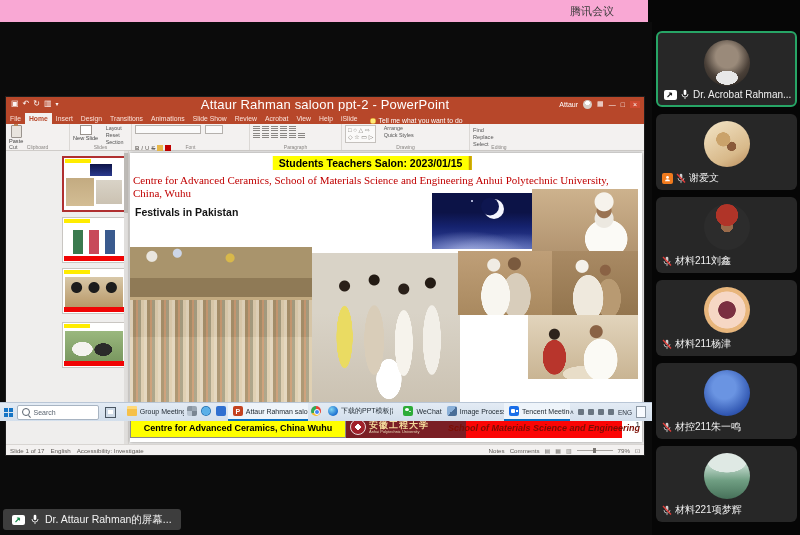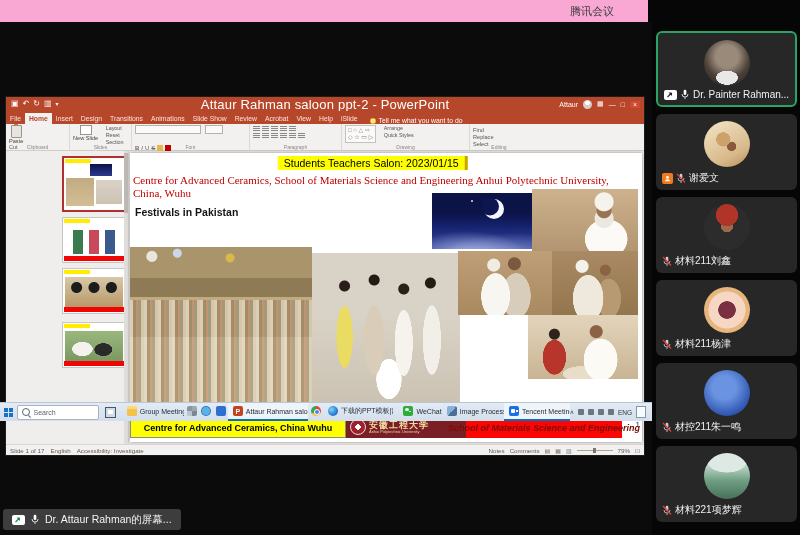--- a/index.html
+++ b/index.html
@@ -58,21 +58,21 @@
   .thumb.sel{border:2px solid #b03030}
   .ytag{position:absolute;left:1px;top:1px;height:4px;width:26px;background:#ffec00}
   .redstrip{position:absolute;left:1px;right:1px;bottom:1px;height:5px;background:#f00404}
   .scrollbar{position:absolute;right:0;top:0;width:4px;height:100%;background:#e0dedc}
   .scrollbar::before{content:"";position:absolute;left:0;top:2px;width:4px;height:60px;background:#bdbab6}
 
   .slidearea{position:absolute;left:122px;right:0;top:0;bottom:0}
   .slide{position:absolute;left:2px;top:2px;right:2px;bottom:2px;background:#fff;box-shadow:0 0 3px rgba(0,0,0,.35)}
 
   
-  .stitle{position:absolute;top:3px;left:50%;transform:translateX(-57%);background:#ffff00;color:#000;font-weight:normal;font-size:10.5px;padding:1px 6px;border-right:3px solid #c9a400;white-space:nowrap}
+  .stitle{position:absolute;top:3px;left:50%;transform:translateX(-57%);background:#ffff00;color:#000;font-weight:bold;font-size:10.5px;padding:1px 6px;border-right:3px solid #c9a400;white-space:nowrap}
   .ssub{position:absolute;top:21px;left:3px;right:2px;color:#c00000;font-family:"Liberation Serif",serif;font-size:11px;line-height:1.18}
   .shead{position:absolute;top:53px;left:5px;color:#141414;font-weight:bold;font-size:10.5px}
 
   .ph{position:absolute;overflow:hidden}
   .ph-moon{left:302px;top:40px;width:100px;height:56px;background:linear-gradient(180deg,#0c1347 0 35%,#15226e 60%,#35479e)}
   .ph-moon::after{content:"";position:absolute;left:0;bottom:-6px;width:100%;height:26px;background:radial-gradient(ellipse at 35% 100%,rgba(190,200,240,.85),rgba(190,200,240,0) 65%),radial-gradient(ellipse at 80% 100%,rgba(150,165,220,.7),rgba(150,165,220,0) 60%)}
   .ph-imam{left:402px;top:36px;width:106px;height:64px;background:
     radial-gradient(circle at 68% 20%,#f6f3ec 0 9px,transparent 10px),
     radial-gradient(circle at 68% 34%,#9a7352 0 7px,transparent 8px),
     radial-gradient(circle at 68% 46%,#ece8e0 0 9px,transparent 10px),
@@ -474,21 +474,21 @@
     <span class="shic">
       <svg width="9" height="7" viewBox="0 0 9 7">
           <path d="M1.5 6 L5.5 2 M5.5 2 h-2.6 M5.5 2 v2.6" stroke="#222" stroke-width="1.1" fill="none"></path>
         </svg>
     </span>
     <svg width="10" height="11" viewBox="0 0 12 13">
       <rect x="4.4" y="0.8" width="3.2" height="6.4" rx="1.6" fill="#fff"></rect>
       <path d="M2.4 6 a3.6 3.6 0 0 0 7.2 0" stroke="#fff" stroke-width="1" fill="none"></path>
       <line x1="6" y1="10" x2="6" y2="12" stroke="#fff" stroke-width="1"></line>
     </svg>
-    <span>Dr. Painter Rahman...</span>
+    <span>Dr. Acrobat Rahman...</span>
   </div>
 </div>
 
 <div class="abs tile" style="top:114px">
   <div class="pav av2"></div>
   <div class="namebar">
     <span class="hostic">
       <svg width="7" height="7" viewBox="0 0 10 10">
           <circle cx="5" cy="3.4" r="2" fill="#fff"></circle>
           <path d="M1.4 9 a3.6 3 0 0 1 7.2 0 z" fill="#fff"></path>

